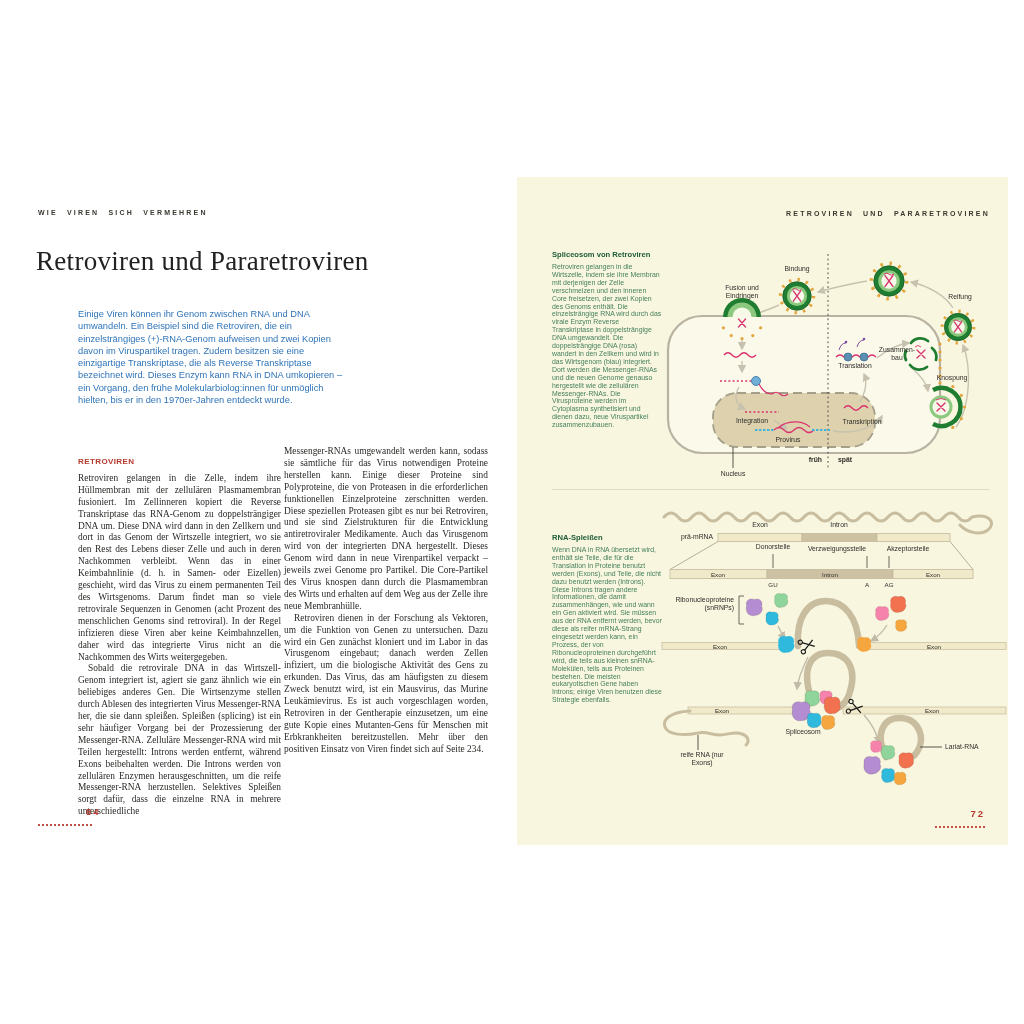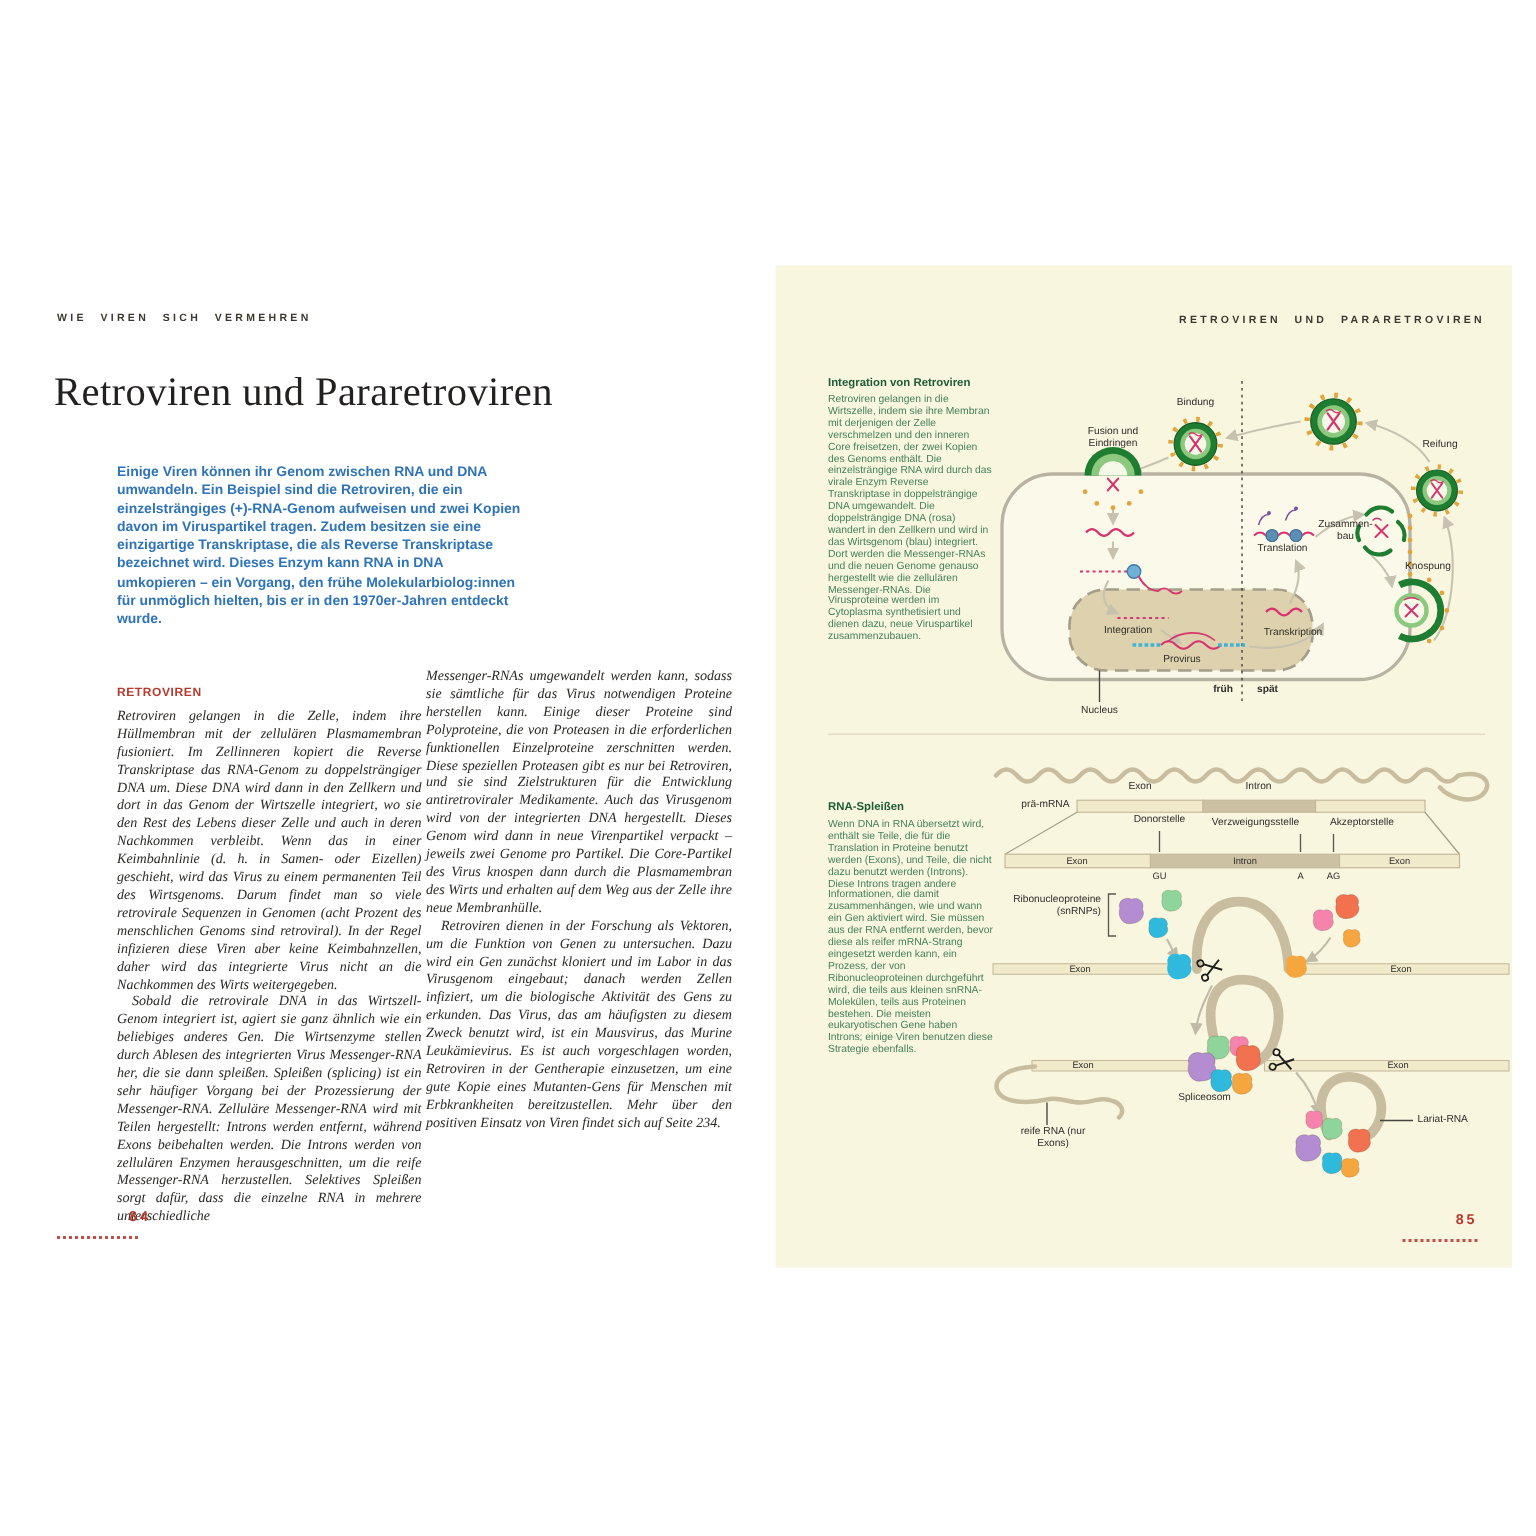--- a/index.html
+++ b/index.html
@@ -6,24 +6,24 @@
   .canvas { position:relative; width:1024px; height:1024px; background:#ffffff; overflow:hidden;
             font-family:"Liberation Sans",sans-serif; }
 
   
   .kicker { position:absolute; font-size:7px; font-weight:bold; letter-spacing:2.2px;
             word-spacing:5px; color:#3a382f; }
   .kicker-left { left:38px; top:209px; }
   .title { position:absolute; left:36px; top:246px; margin:0; font-family:"Liberation Serif",serif;
            font-weight:400; font-size:27px; color:#232120; letter-spacing:0.3px; }
   .intro { position:absolute; left:78px; top:308px; width:272px; margin:0;
-           font-size:9.3px; line-height:12.3px; font-weight:bold; color:#2f74b8; }
+           font-size:9.3px; line-height:12.3px; font-weight:normal; color:#2f74b8; }
   .col { position:absolute; top:446px; font-family:"Liberation Serif",serif; font-size:9.4px;
          line-height:11.9px; color:#2b2a27; text-align:justify; }
-  .col p { margin:0;font-style:italic; }
+  .col p { margin:0; }
   .col .ind { text-indent:10px; }
   .col1 { left:78px; width:203px; }
   .col2 { left:284px; width:204px; }
   .sec-head { font-family:"Liberation Sans",sans-serif; font-size:8px; font-weight:bold;
               letter-spacing:0.4px; color:#b5392d; margin-bottom:5px;margin-top:10px; }
   .pagenum { position:absolute; font-size:9.5px; font-weight:bold; letter-spacing:2px; color:#b5392d; }
   .pn-left { left:38px; top:806px;margin-left:48px; }
   .pagedots { position:absolute; border-top:2px dotted #c25048; }
   .pd-left { left:38px; top:824px; width:54px; }
 
@@ -70,21 +70,21 @@
     </div>
 
     <div class="pagenum pn-left">84</div>
     <div class="pagedots pd-left"></div>
   </div>
 
   <div class="page-right">
     <div class="kicker kicker-right">RETROVIREN UND PARARETROVIREN</div>
 
     <div class="figcap cap1">
-      <h3>Integration von Retroviren</h3>
+      <h3>Spliceosom von Retroviren</h3>
       <p>Retroviren gelangen in die Wirtszelle, indem sie ihre Membran mit derjenigen der Zelle verschmelzen und den inneren Core freisetzen, der zwei Kopien des Genoms enthält. Die einzelsträngige RNA wird durch das virale Enzym Reverse Transkriptase in doppelsträngige DNA umgewandelt. Die doppelsträngige DNA (rosa) wandert in den Zellkern und wird in das Wirtsgenom (blau) integriert. Dort werden die Messenger-RNAs und die neuen Genome genauso hergestellt wie die zellulären Messenger-RNAs. Die Virusproteine werden im Cytoplasma synthetisiert und dienen dazu, neue Viruspartikel zusammenzubauen.</p>
     </div>
 
     <div class="fig fig1">
       <svg width="345" height="237" viewBox="0 0 345 237">
         <defs>
           <marker id="ah1" viewBox="0 0 6 6" refX="5" refY="3" markerWidth="6" markerHeight="6" orient="auto">
             <path d="M0,0 L6,3 L0,6 Z" fill="#c7c2b0"></path>
           </marker>
           <g id="virion">
@@ -328,16 +328,16 @@
       <span class="lbl lbl-xs" style="left:60px; top:147.5px;">Exon</span>
       <span class="lbl lbl-xs" style="left:274px; top:147.5px;">Exon</span>
       <span class="lbl lbl-xs" style="left:62px; top:211.5px;">Exon</span>
       <span class="lbl lbl-xs" style="left:272px; top:211.5px;">Exon</span>
       <span class="lbl" style="left:143px; top:233px;">Spliceosom</span>
       <span class="lbl" style="left:42px; top:256px;">reife RNA (nur
 Exons)</span>
       <span class="lbl lbl-l" style="left:285px; top:248px;">Lariat-RNA</span>
     </div>
 
-    <div class="pagenum pn-right">85</div>
+    <div class="pagenum pn-right">72</div>
     <div class="pagedots pd-right"></div>
   </div>
 </div>
 
 </body></html>

